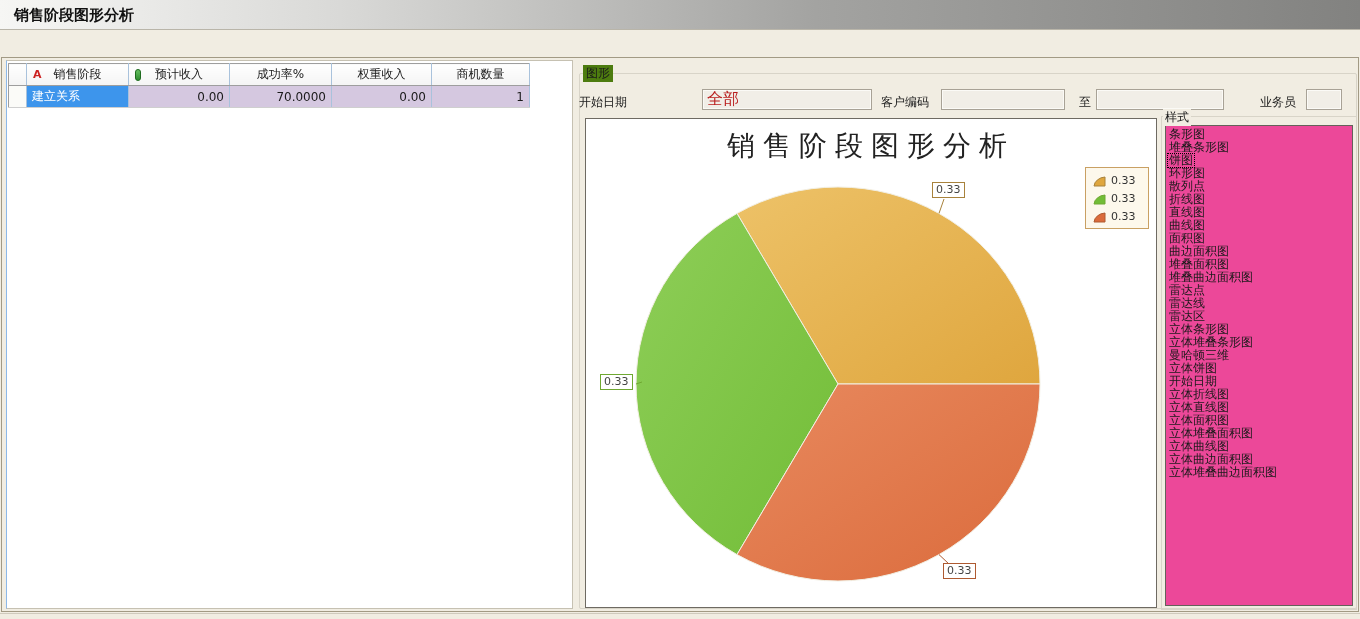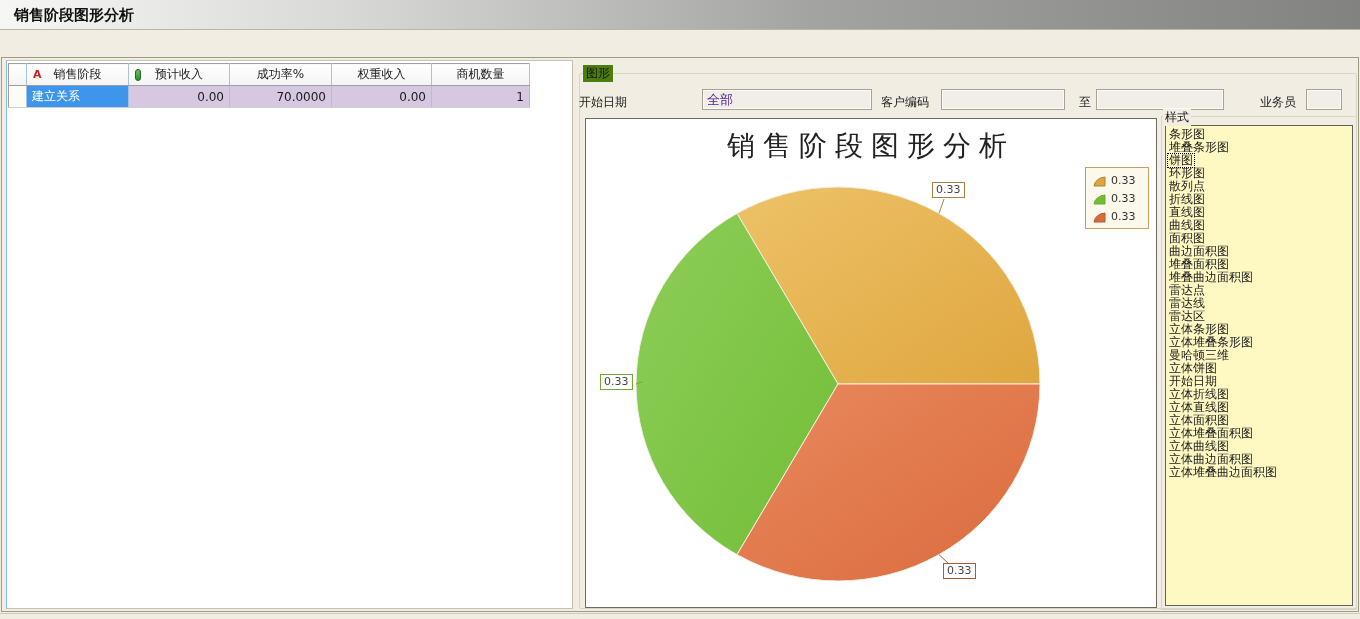--- a/index.html
+++ b/index.html
@@ -49,21 +49,21 @@
   
   .graph-group { position:absolute; left:577px; top:7px; width:779px; height:546px; }
   .group-border { position:absolute; left:0; top:8px; right:1px; bottom:2px;
     border:1px solid #D8D4C8; border-radius:2px; }
   .group-caption { position:absolute; left:4px; top:0; background:#4d7c0f; padding:0 3px; z-index:2; }
 
   
   .flabel { position:absolute; top:27px; line-height:20px; }
   .finput { position:absolute; top:24px; height:21px; border:1px solid #A8A296;
     background:#F1EEE7; box-shadow:inset 0 0 0 1px #FBFAF6; padding:0 4px;
-    font-family:"DejaVu Sans", sans-serif; font-size:13px; color:#4c1d95; }
+    font-family:"DejaVu Sans", sans-serif; font-size:16px; color:#b91c1c; }
   .lbl-start { left:0; width:119px; text-align:left; }
   .inp-start { left:123px; width:170px; }
   .lbl-cust  { left:302px; }
   .inp-cust  { left:362px; width:124px; }
   .lbl-to    { left:500px; }
   .inp-to    { left:517px; width:128px; }
   .lbl-sales { left:681px; }
   .inp-sales { left:727px; width:36px; }
 
   
@@ -81,21 +81,21 @@
     background:#FDF8EC; border:1px solid #C9A063; padding:3px 4px; }
   .legend-row { display:flex; align-items:center; height:18px; }
   .legend-row svg { margin-right:4px; }
   .legend-label { font-size:11px; color:#333; }
 
   
   .style-group { position:absolute; left:582px; top:44px; width:196px; height:501px; }
   .style-caption { position:absolute; left:2px; top:0; background:#F1EDE2; padding:0 2px; z-index:2; }
   .style-border { position:absolute; left:0; top:7px; right:0; bottom:0; border:1px solid #D8D4C8; }
   .style-list { position:absolute; left:4px; top:16px; width:188px; height:481px;
-    background:#fef9c3; border:1px solid #64615A; overflow:hidden; padding:2px 0 0 2px; }
+    background:#ec4899; border:1px solid #64615A; overflow:hidden; padding:2px 0 0 2px; }
   .list-item { line-height:13px; font-size:12px; white-space:nowrap; width:-moz-fit-content; width:fit-content; padding:0 1px; }
   .list-item.focused { outline:1px dotted #000; }
 
   .bottom-line { position:absolute; left:0; top:613px; width:1360px; height:1px; background:#CFCABD; }
 </style>
 </head>
 <body>
 
 <div id="app">
 

